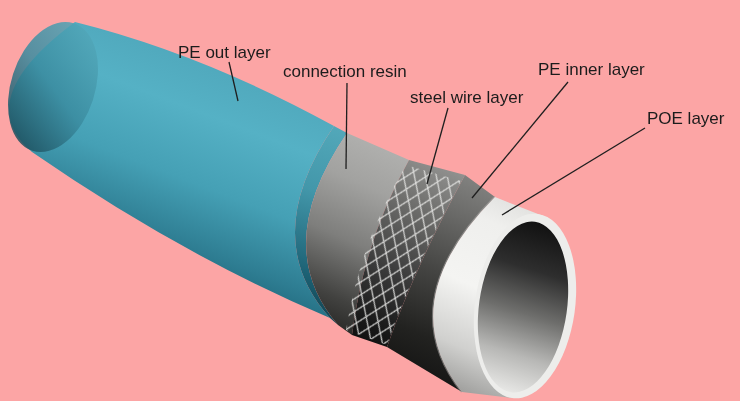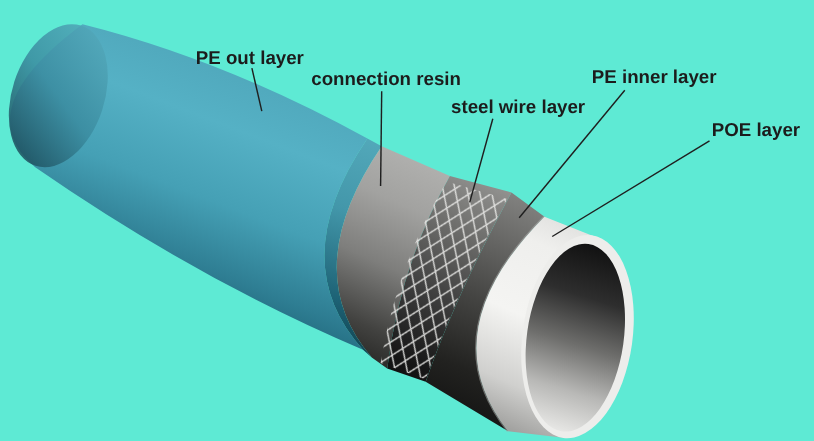--- a/index.html
+++ b/index.html
@@ -4,24 +4,23 @@
 <style>
   html, body {
     margin: 0;
     padding: 0;
     background: #ffffff;
   }
   #stage {
     position: relative;
     width: 740px;
     height: 401px;
-    background: #5eead4;
+    background: #fca5a5;
     overflow: hidden;
     font-family: "Liberation Sans", sans-serif;
-    font-weight: bold;
   }
   svg { display: block; }
   .layer-label {
     font-family: "Liberation Sans", sans-serif;
     font-size: 17px;
     fill: #1c1c1c;
   }
   .leader {
     stroke: #1f1f1f;
     stroke-width: 1.3;

